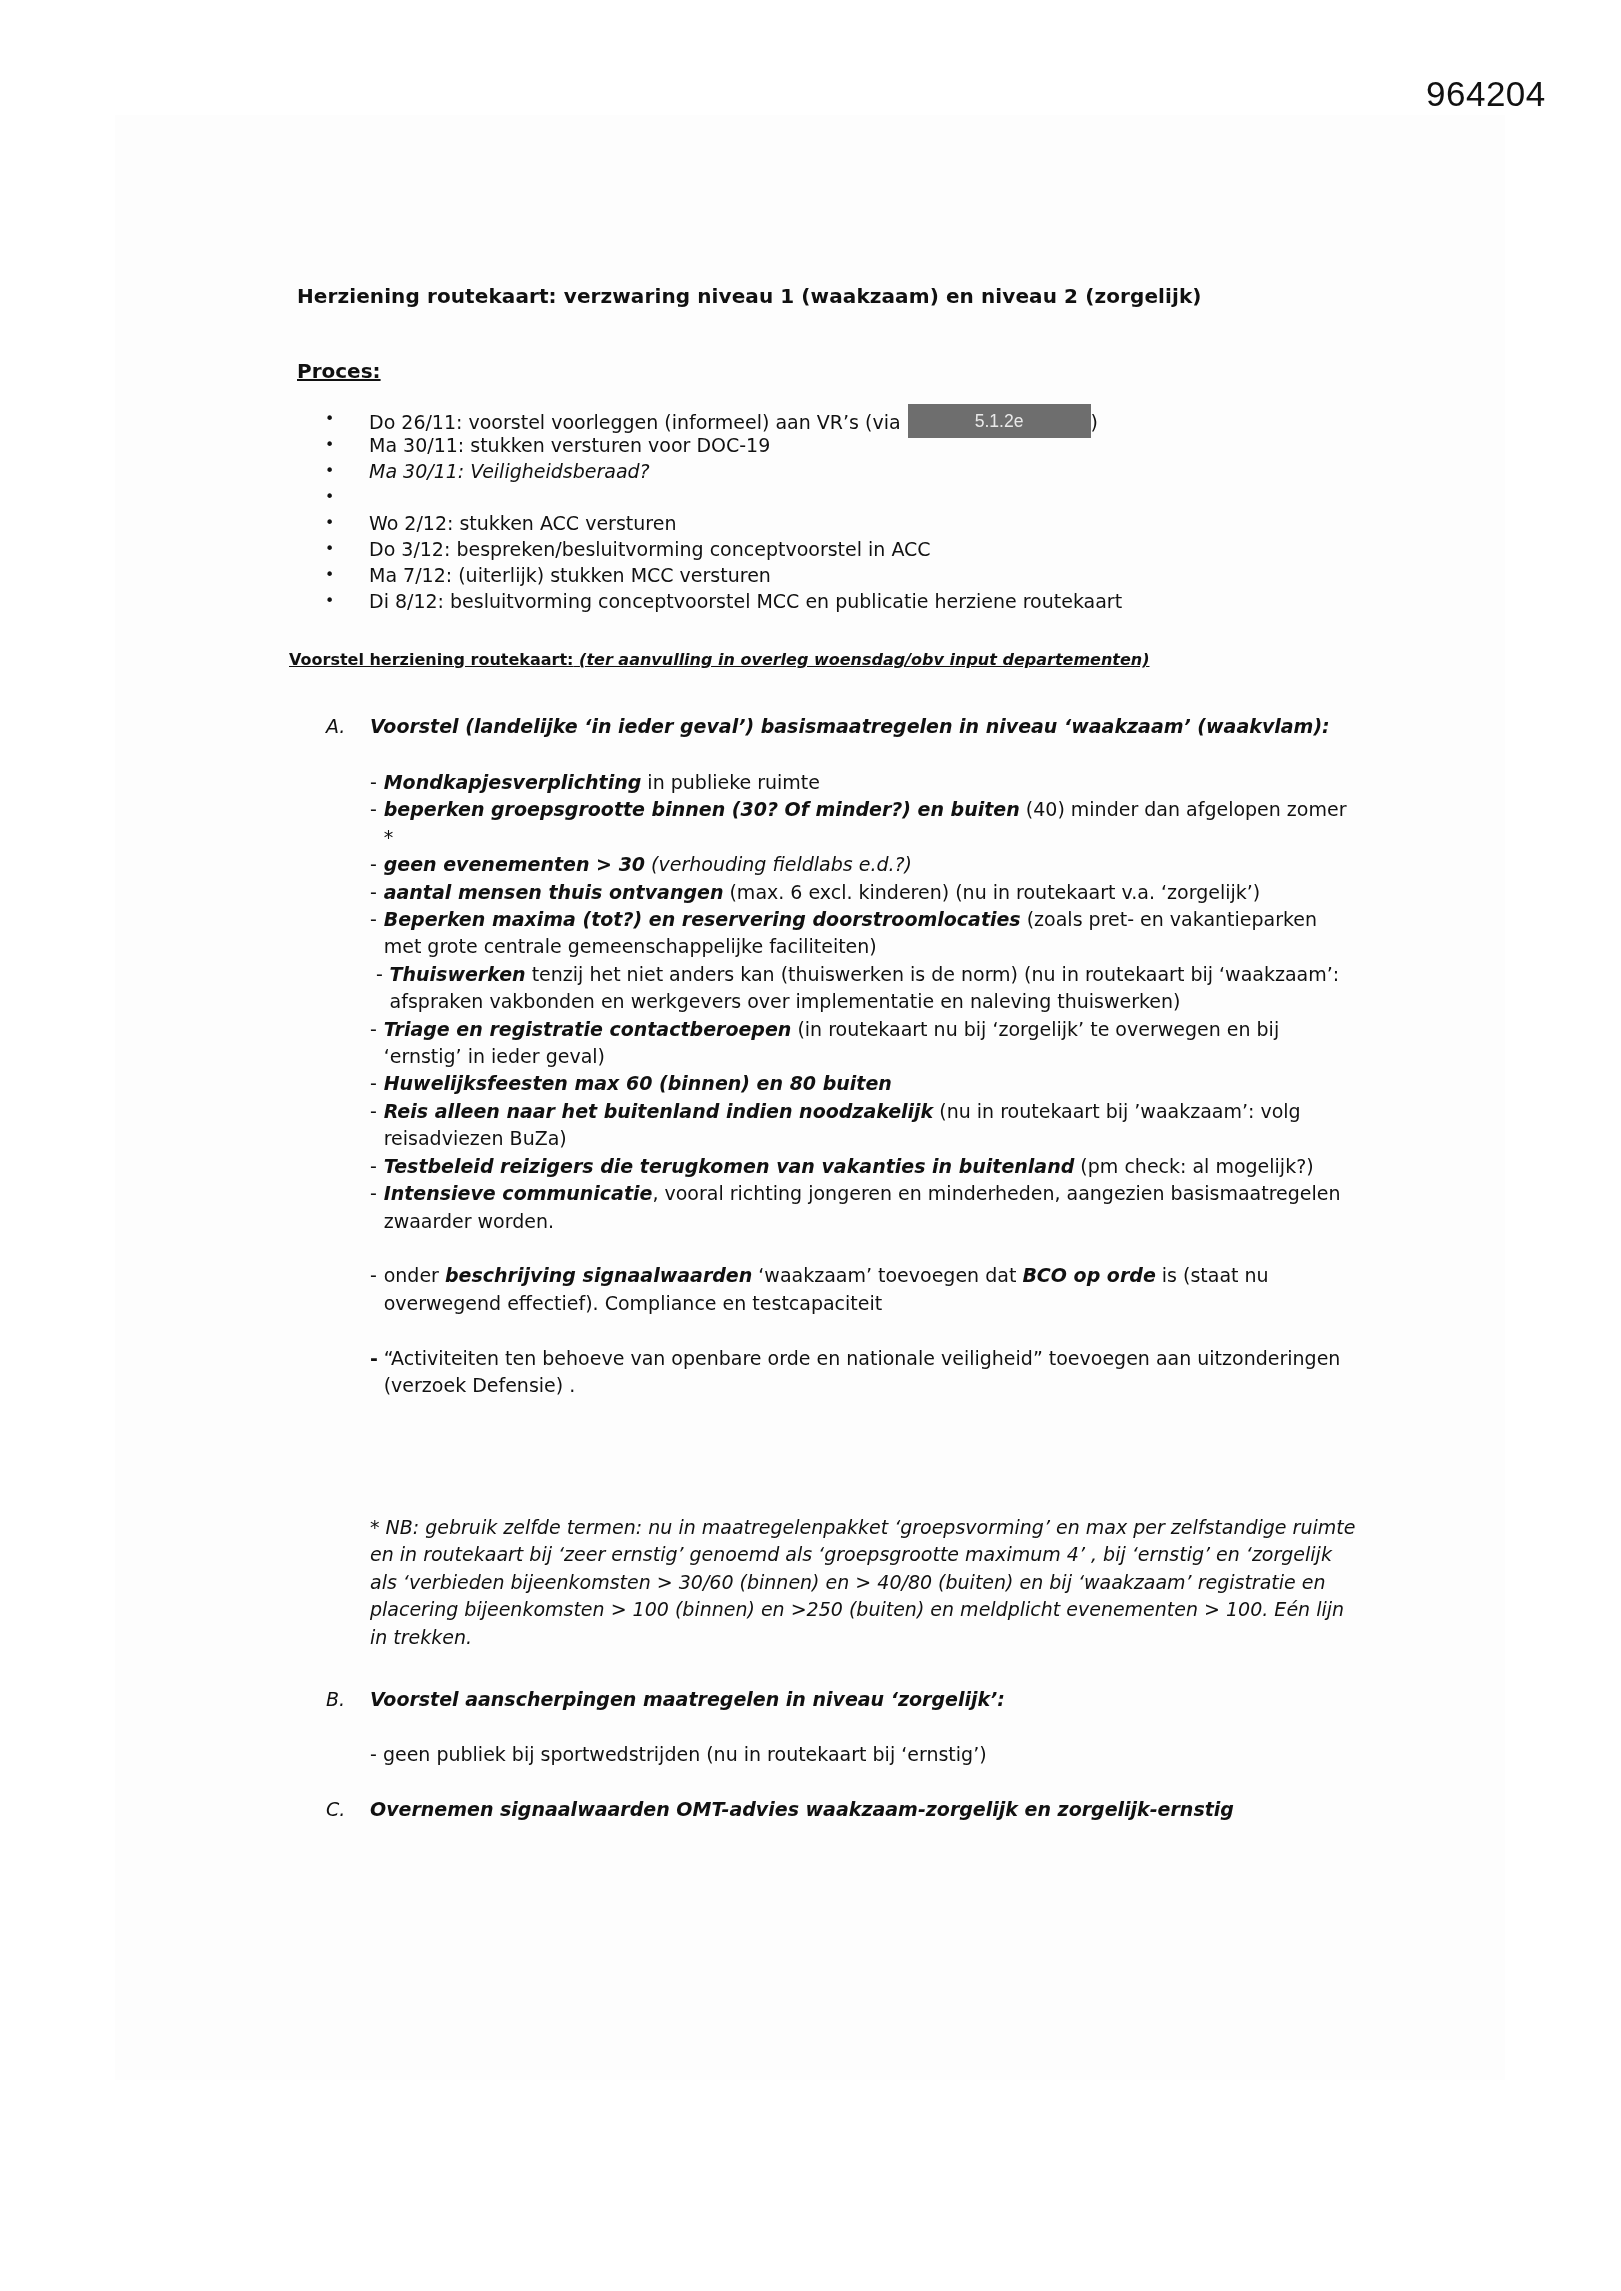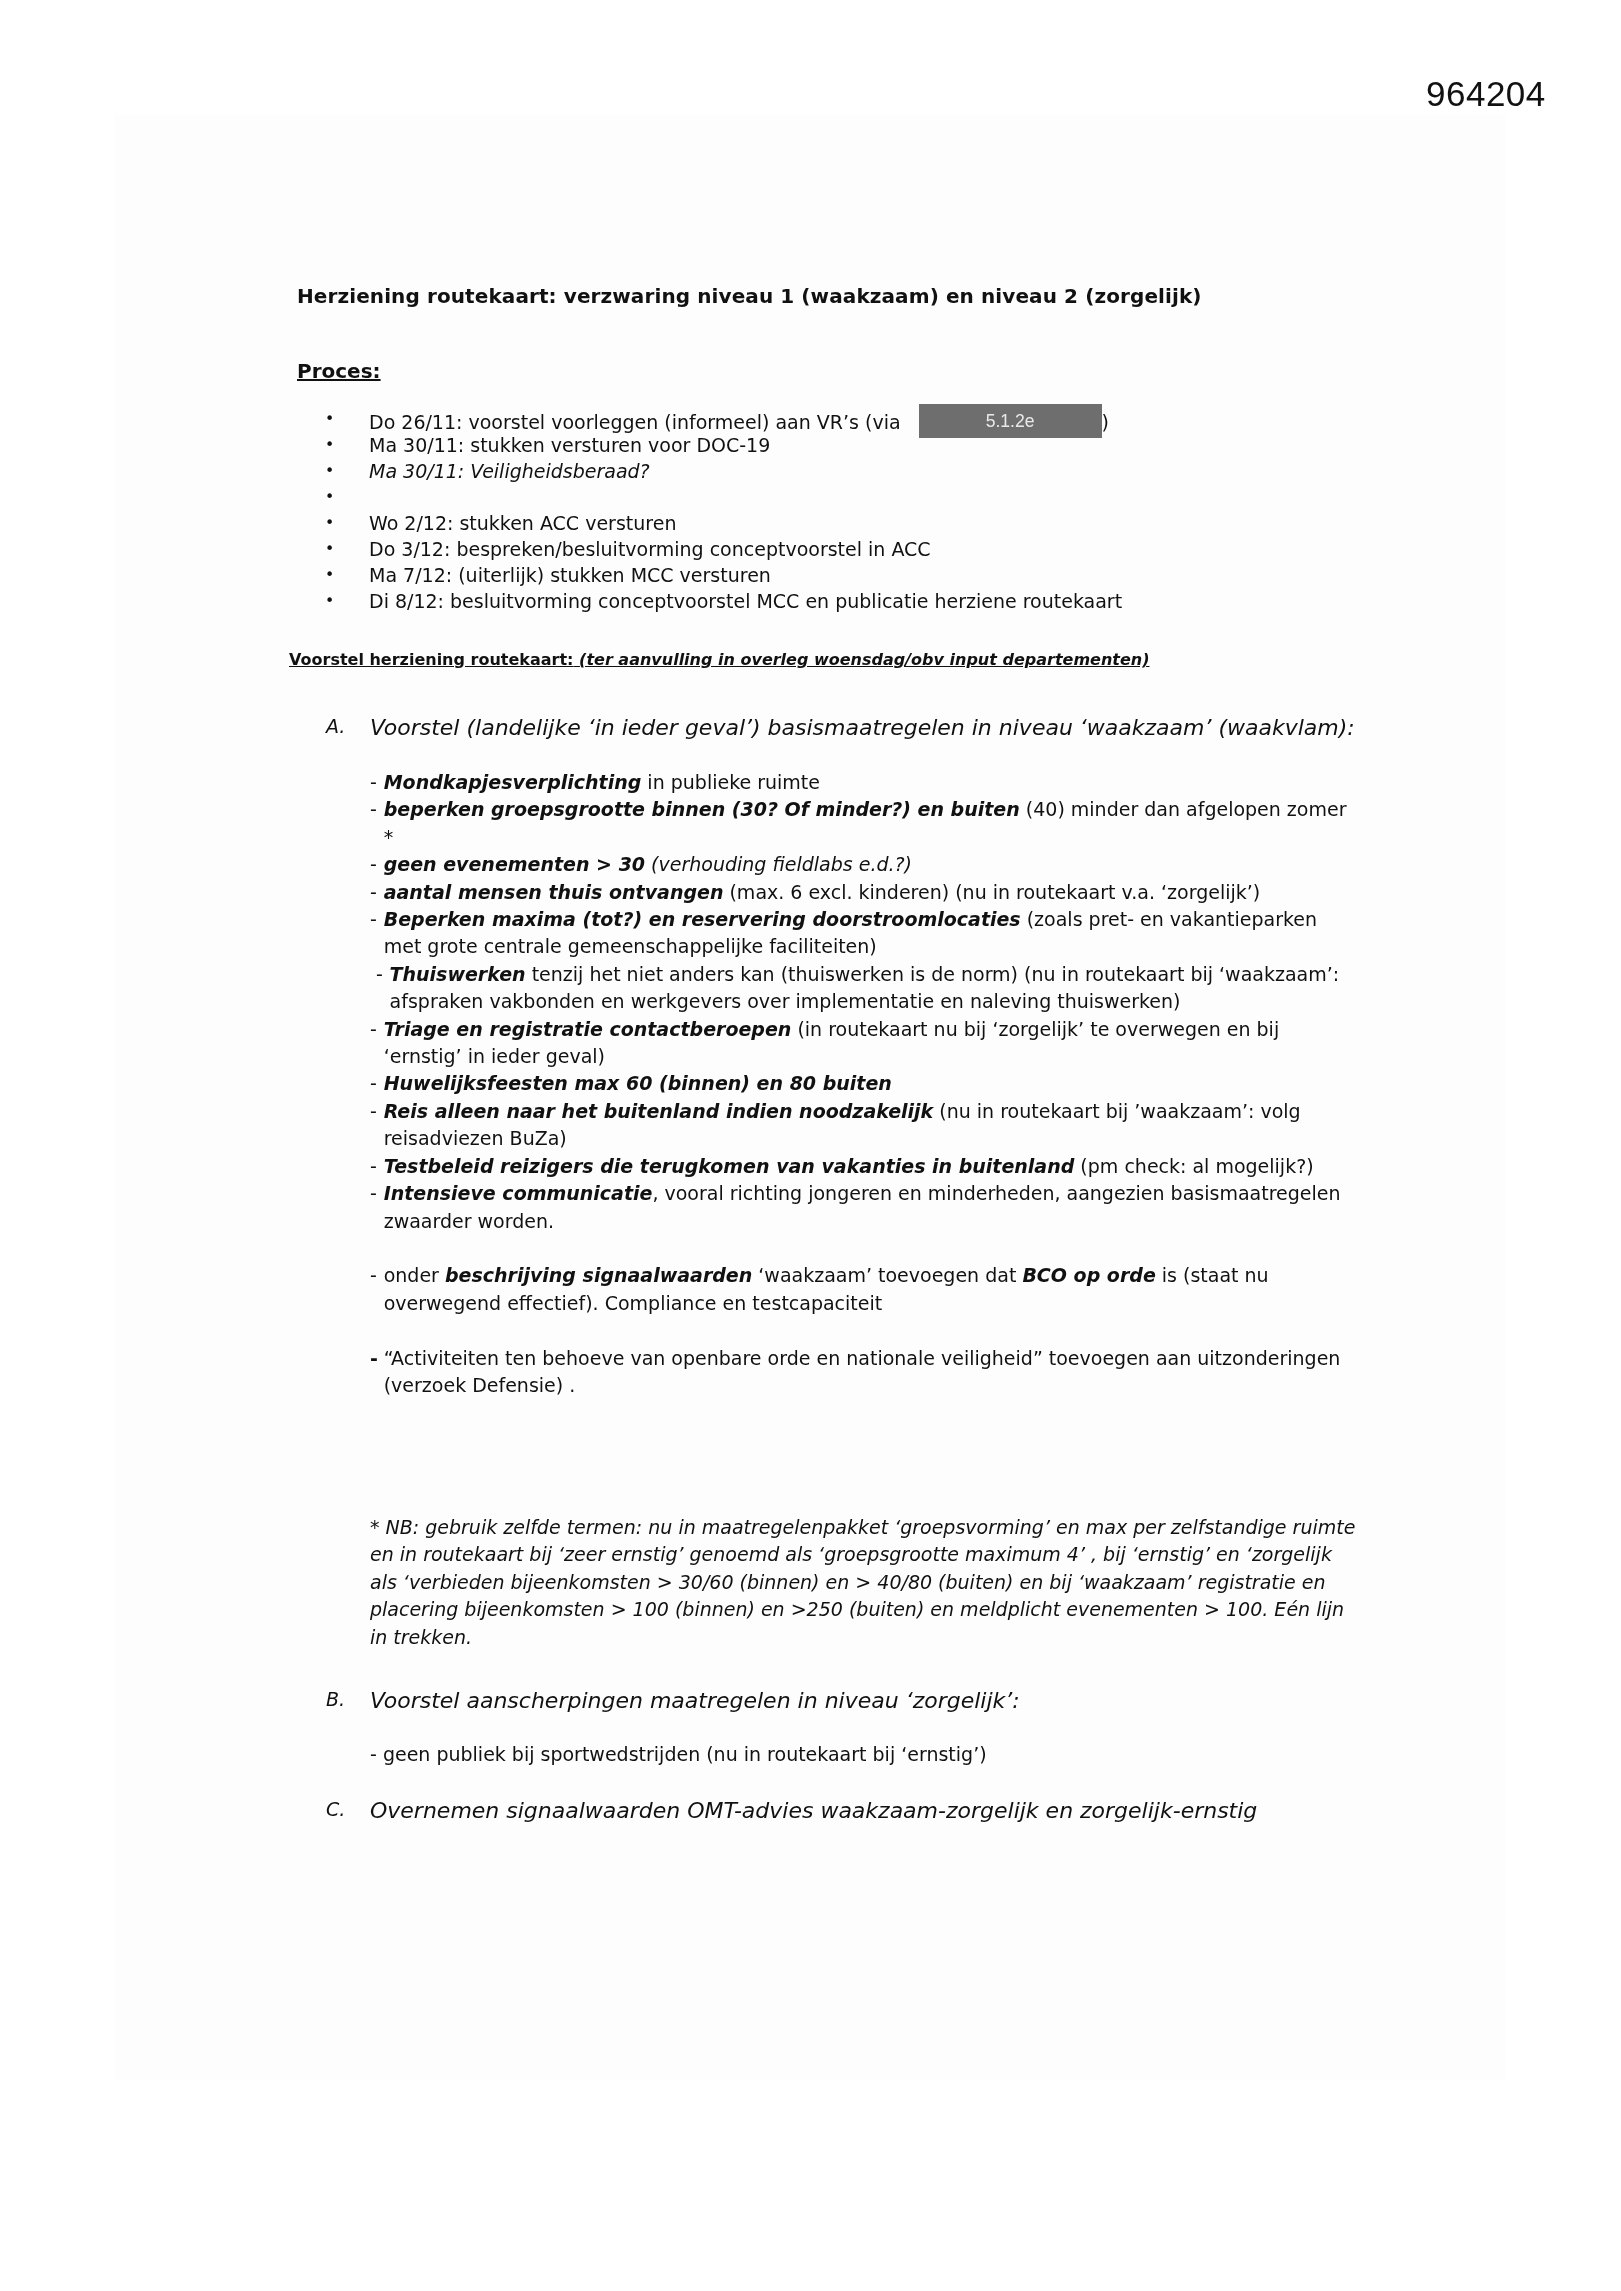--- a/index.html
+++ b/index.html
@@ -27,29 +27,29 @@
     left:285px; top:359px; font-size:20px; font-weight:bold; text-decoration:underline;
   }
   .plist { position:absolute; left:323px; top:406px; margin:0; padding:0; list-style:none; }
   .plist li { height:26px; line-height:26px; font-size:19px; position:relative; padding-left:46px; white-space:nowrap; }
   .plist li .bullet { position:absolute; left:2px; top:0; font-size:15.7px; }
   .plist li.italic .ptext { font-style:italic; }
   .redact {
     display:inline-block; background:#6e6e6e; color:#e9e9e9;
     font-family:"Liberation Sans", sans-serif; font-size:17.6px;
     width:183px; height:34px; line-height:34px; text-align:center;
-    vertical-align:middle; margin-left:18px; position:relative; top:-2px;
+    vertical-align:middle; margin-left:7px; position:relative; top:-2px;
   }
   .voorstel-h {
     left:277px; top:641px; font-size:16px; font-weight:bold; text-decoration:underline; line-height:37px;
     white-space:normal; width:980px;
   }
   .voorstel-h .it { font-style:italic; }
   .sec-letter { position:absolute; left:326px; font-size:19px; font-style:italic; }
-  .sec-text { position:absolute; left:370px; font-size:22px; font-style:italic; white-space:nowrap; }
+  .sec-text { position:absolute; left:370px; font-size:19px; font-style:italic; white-space:nowrap;font-weight:bold; }
   .items { position:absolute; left:370px; top:769px; width:990px; }
   .item { font-size:19px; line-height:27.4px; position:relative; }
   .item .dash { position:absolute; left:0; top:0; }
   .item .body { display:block; padding-left:13.7px; }
   .item .b { font-weight:bold; font-style:italic;text-align:right; }
   .item .i { font-style:italic; }
   .item.extra-indent .body { padding-left:19.6px; }
   .item.gap-before { margin-top:27.4px; }
   .note {
     position:absolute; left:370px; top:1514px; width:990px;

